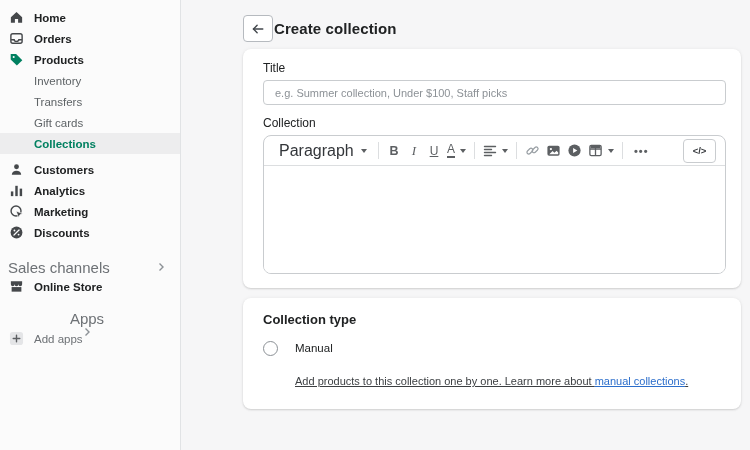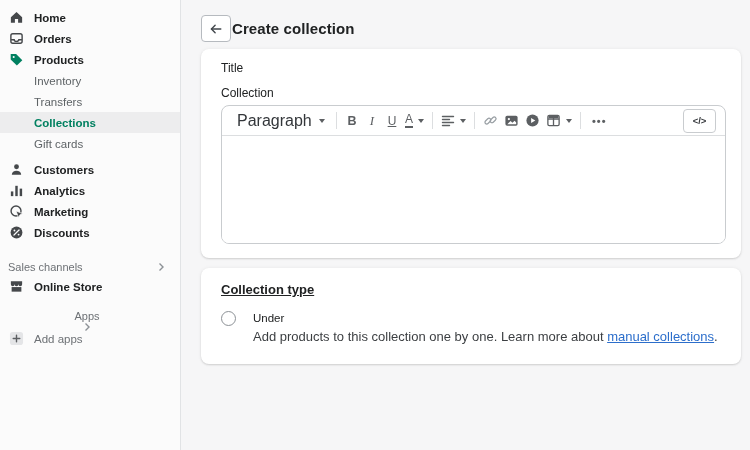--- a/index.html
+++ b/index.html
@@ -1,30 +1,30 @@
 <!DOCTYPE html>
 <html><head>
 <meta charset="utf-8">
 <style>
   * { box-sizing: border-box; margin: 0; padding: 0; }
   html,body { width:750px; height:450px; overflow:hidden; }
   body { font-family:"Liberation Sans","DejaVu Sans",sans-serif; color:#202223; }
-  .app { display:flex; width:750px; height:450px; background:#f6f6f7; }
+  .app { display:flex; width:750px; height:450px; background:#f6f6f7;gap:42px; }
 
   
   .sidebar { width:181px; min-width:181px; background:#fbfbfb; border-right:1px solid #e1e3e5; padding-top:7px; }
   .nav-item { display:flex; align-items:center; height:21px; padding:0 8px; cursor:pointer; }
   .nav-item .nicon { width:16px; height:16px; margin-right:10px; display:flex; align-items:center; justify-content:center; flex:none; }
   .nav-item .nlabel { font-size:11.5px; font-weight:700; color:#202223; }
   .nav-sub { display:flex; align-items:center; height:21px; padding-left:34px; cursor:pointer; }
   .nav-sub .nlabel { font-size:11.5px; font-weight:400; color:#5e6366; }
   .nav-sub.selected { background:#ededee; }
   .nav-sub.selected .nlabel { color:#008060; font-weight:700; }
   .side-section { display:flex; align-items:center; justify-content:space-between; padding:0 14px 0 8px; height:18px; cursor:pointer; }
-  .side-section .slabel { font-size:11px; color:#6d7175; }
+  .side-section .slabel { font-size:15px; color:#6d7175; }
   .mt-sales { margin-top:15px; }
   .mt-apps { margin-top:13px;flex-direction:column; }
   .gap-8 { height:5px; }
 
   
   .main { flex:1; padding:0 9px 0 20px; }
   .page-header { display:flex; align-items:center; padding-top:10px; height:47px; }
   .back-btn { width:30px; height:27px; background:#fff; border:1px solid #b6babf; border-radius:4px; display:flex; align-items:center; justify-content:center; cursor:pointer; }
   .page-title { font-size:15px; font-weight:700; margin-left:1px; letter-spacing:.1px; }
 
@@ -43,27 +43,27 @@
   .tsep { width:1px; height:17px; background:#dcdee0; margin:0 5px; flex:none; }
   .glyph-b { font-weight:700; font-size:12.5px; }
   .glyph-i { font-family:"Liberation Serif",serif; font-style:italic; font-size:13px; padding:0 5px; }
   .glyph-u { font-size:12px; text-decoration:underline; padding:0 4px; }
   .glyph-a { font-size:12px; border-bottom:2px solid #5c5f62; line-height:13px; }
   .glyph-more { font-size:11px; letter-spacing:1px; font-weight:700; padding:0 6px; }
   .code-btn { margin-left:auto; width:33px; height:24px; border:1px solid #c9cccf; border-radius:4px; background:#fff; font-size:9.5px; font-weight:700; color:#33363a; display:flex; align-items:center; justify-content:center; cursor:pointer; }
   .editor-body { height:107px; background:#fff; }
 
   .card-type { margin-top:10px; padding:14px 15px 12px 20px; }
-  .section-heading { font-size:13px; font-weight:700; margin-bottom:13px;text-decoration:underline; }
+  .section-heading { font-size:13px; font-weight:700; margin-bottom:13px; }
   .option { display:grid; grid-template-columns:15px 1fr; column-gap:17px; margin-bottom:7px; }
   .radio { width:15px; height:15px; border:1.5px solid #8c9196; border-radius:50%; background:#fff; margin-top:1px; position:relative; cursor:pointer; }
   .radio.checked { border-color:#2c6ecb; }
   .radio.checked::after { content:""; position:absolute; inset:2.5px; border-radius:50%; background:#2c6ecb; }
   .opt-label { font-size:11.5px; color:#202223; line-height:17px; cursor:pointer; }
-  .opt-desc { grid-column:2; font-size:13px; color:#3c3f42; line-height:17px; margin-top:1px; }
+  .opt-desc { grid-column:2; font-size:11px; color:#3c3f42; line-height:17px; margin-top:16px;text-decoration:underline; }
   .opt-desc a { color:#2c6ecb; text-decoration:underline; cursor:pointer; }
 
   svg { display:block; }
 </style>
 </head>
 <body>
 
 <div class="app">
 
   <nav class="sidebar">
@@ -96,25 +96,25 @@
       </span>
       <span class="nlabel">Products</span>
     </div>
 
     <div class="nav-sub">
       <span class="nlabel">Inventory</span>
     </div>
     <div class="nav-sub">
       <span class="nlabel">Transfers</span>
     </div>
+    <div class="nav-sub">
+      <span class="nlabel">Gift cards</span>
+    </div>
     <div class="nav-sub selected">
       <span class="nlabel">Collections</span>
-    </div>
-    <div class="nav-sub">
-      <span class="nlabel">Gift cards</span>
     </div>
 
     <div class="gap-8"></div>
 
     <div class="nav-item">
       <span class="nicon">
         <svg width="15" height="15" viewBox="0 0 16 16" fill="#45484b">
             <circle cx="8" cy="5" r="2.6"></circle>
             <path d="M3 13.5 c0-2.8 2.2-4.3 5-4.3 s5 1.5 5 4.3 Z"></path>
           </svg>
@@ -204,20 +204,21 @@
               <path d="M13.5 8 H2.8"></path>
               <path d="M7 3.8 L2.8 8 L7 12.2"></path>
             </svg>
         </span>
       </button>
       <h1 class="page-title">Create collection</h1>
     </div>
 
     <section class="card card-form">
       <div class="field-label">Title</div>
+      <input class="text-input" type="text" placeholder="e.g. Summer collection, Under $100, Staff picks" style="">
 
       <div class="field-label desc-label">Collection</div>
 
       <div class="editor">
         <div class="toolbar">
 
           <button class="tbtn para-btn">
             <span>Paragraph</span>
             <span class="caret"></span>
           </button>
@@ -293,20 +294,20 @@
 
         <div class="editor-body"></div>
       </div>
     </section>
 
     <section class="card card-type">
       <h2 class="section-heading">Collection type</h2>
 
       <div class="option">
         <span class="radio"></span>
-        <span class="opt-label">Under</span>
+        <span class="opt-label">Manual</span>
         <p class="opt-desc"><span>Add products to this collection one by one. Learn more about </span><a>manual collections</a><span>.</span></p>
       </div>
 
     </section>
 
   </main>
 </div>
 
 </body></html>

